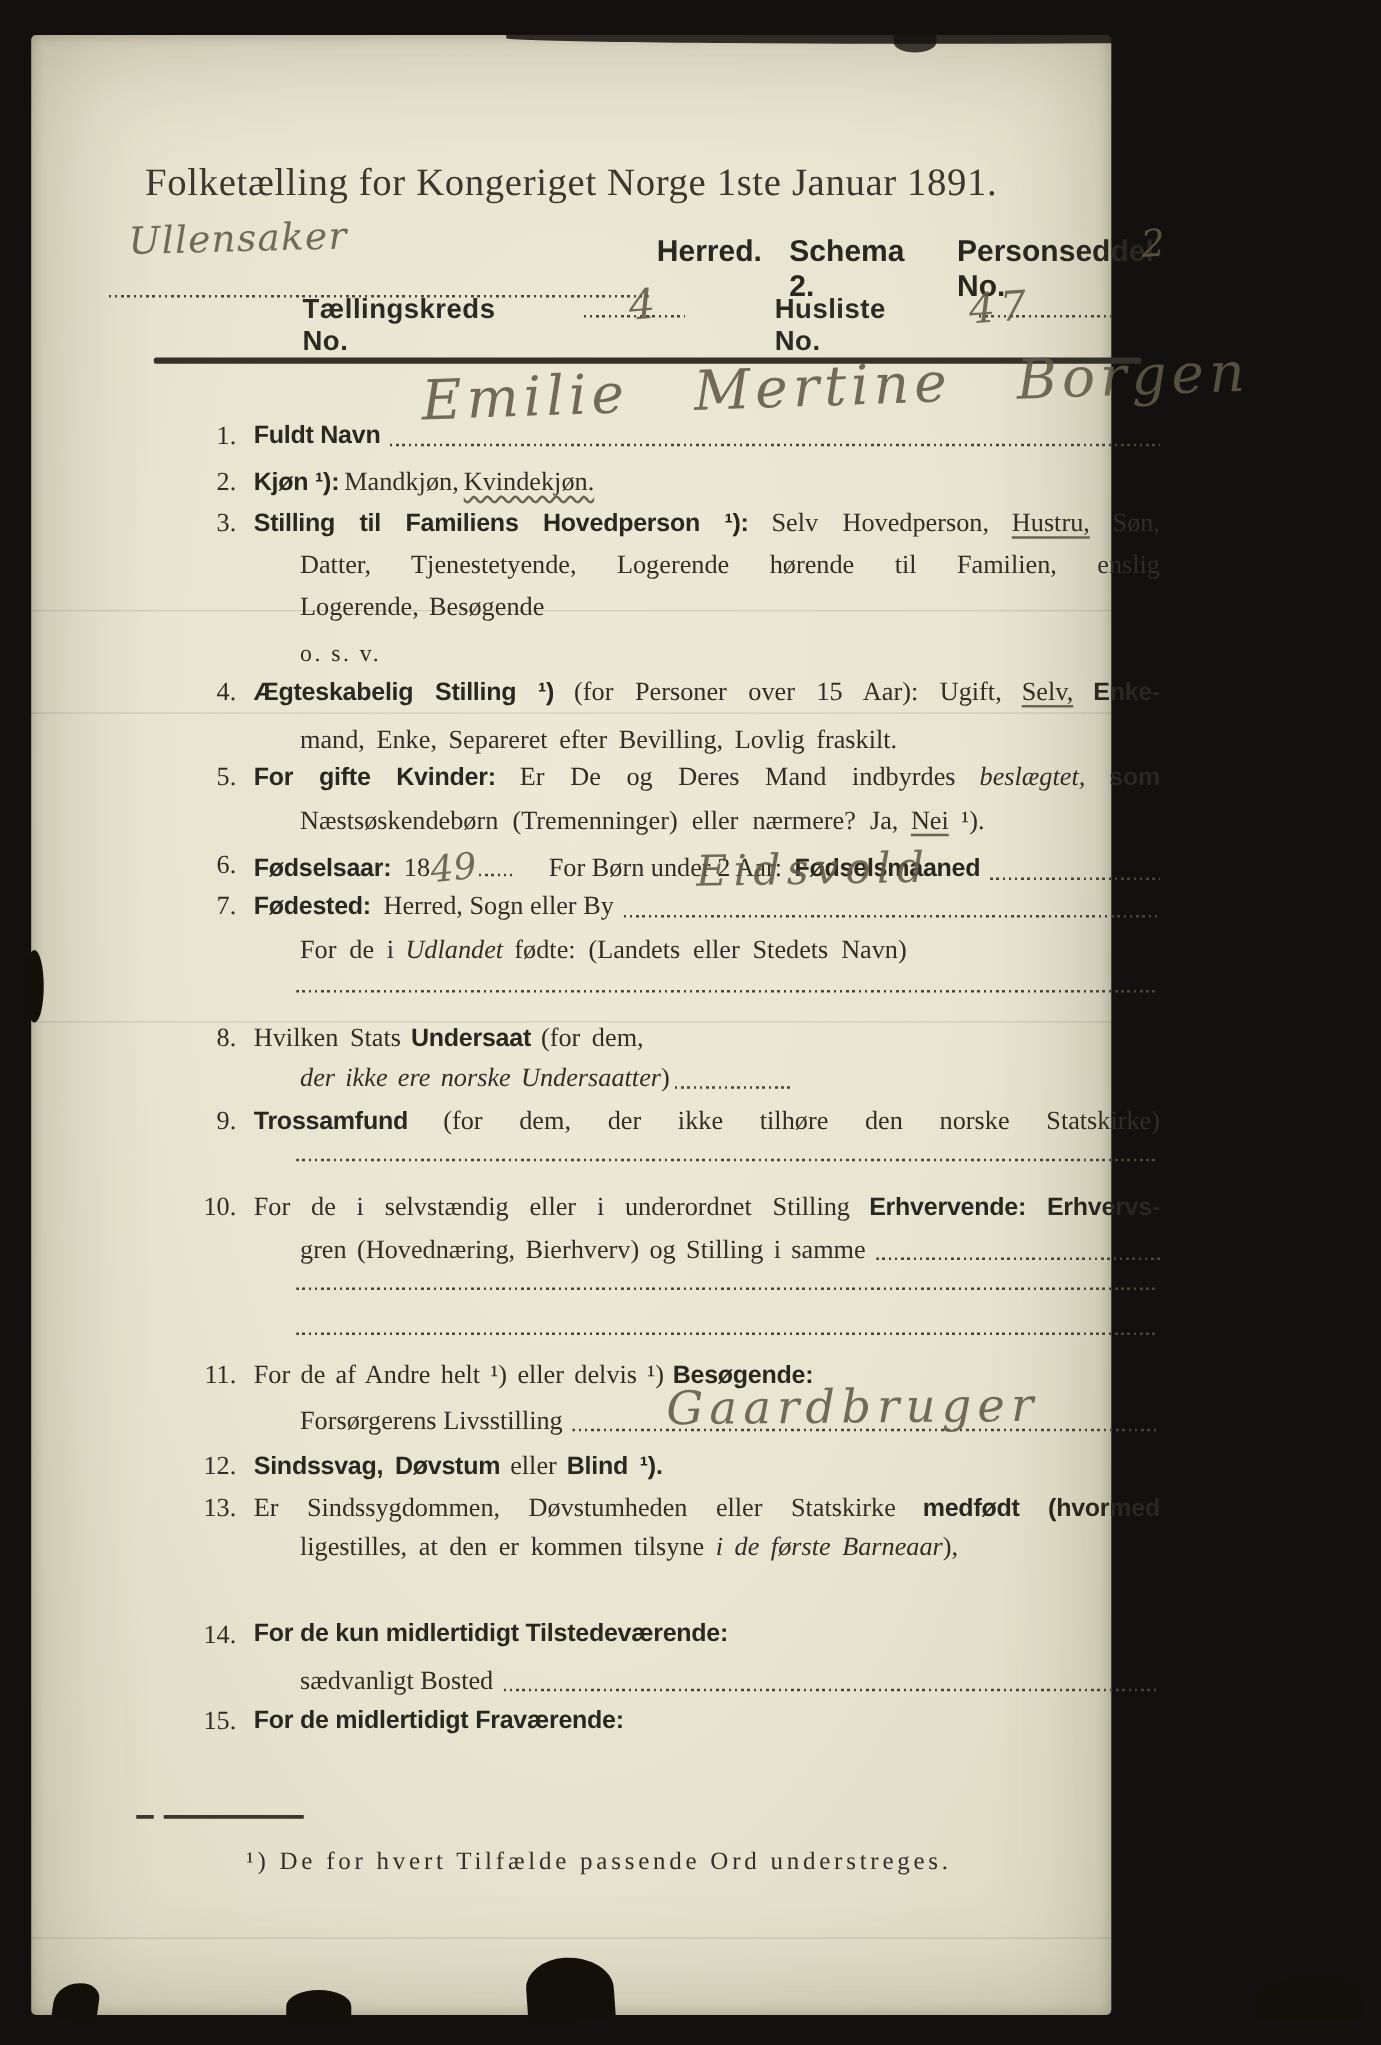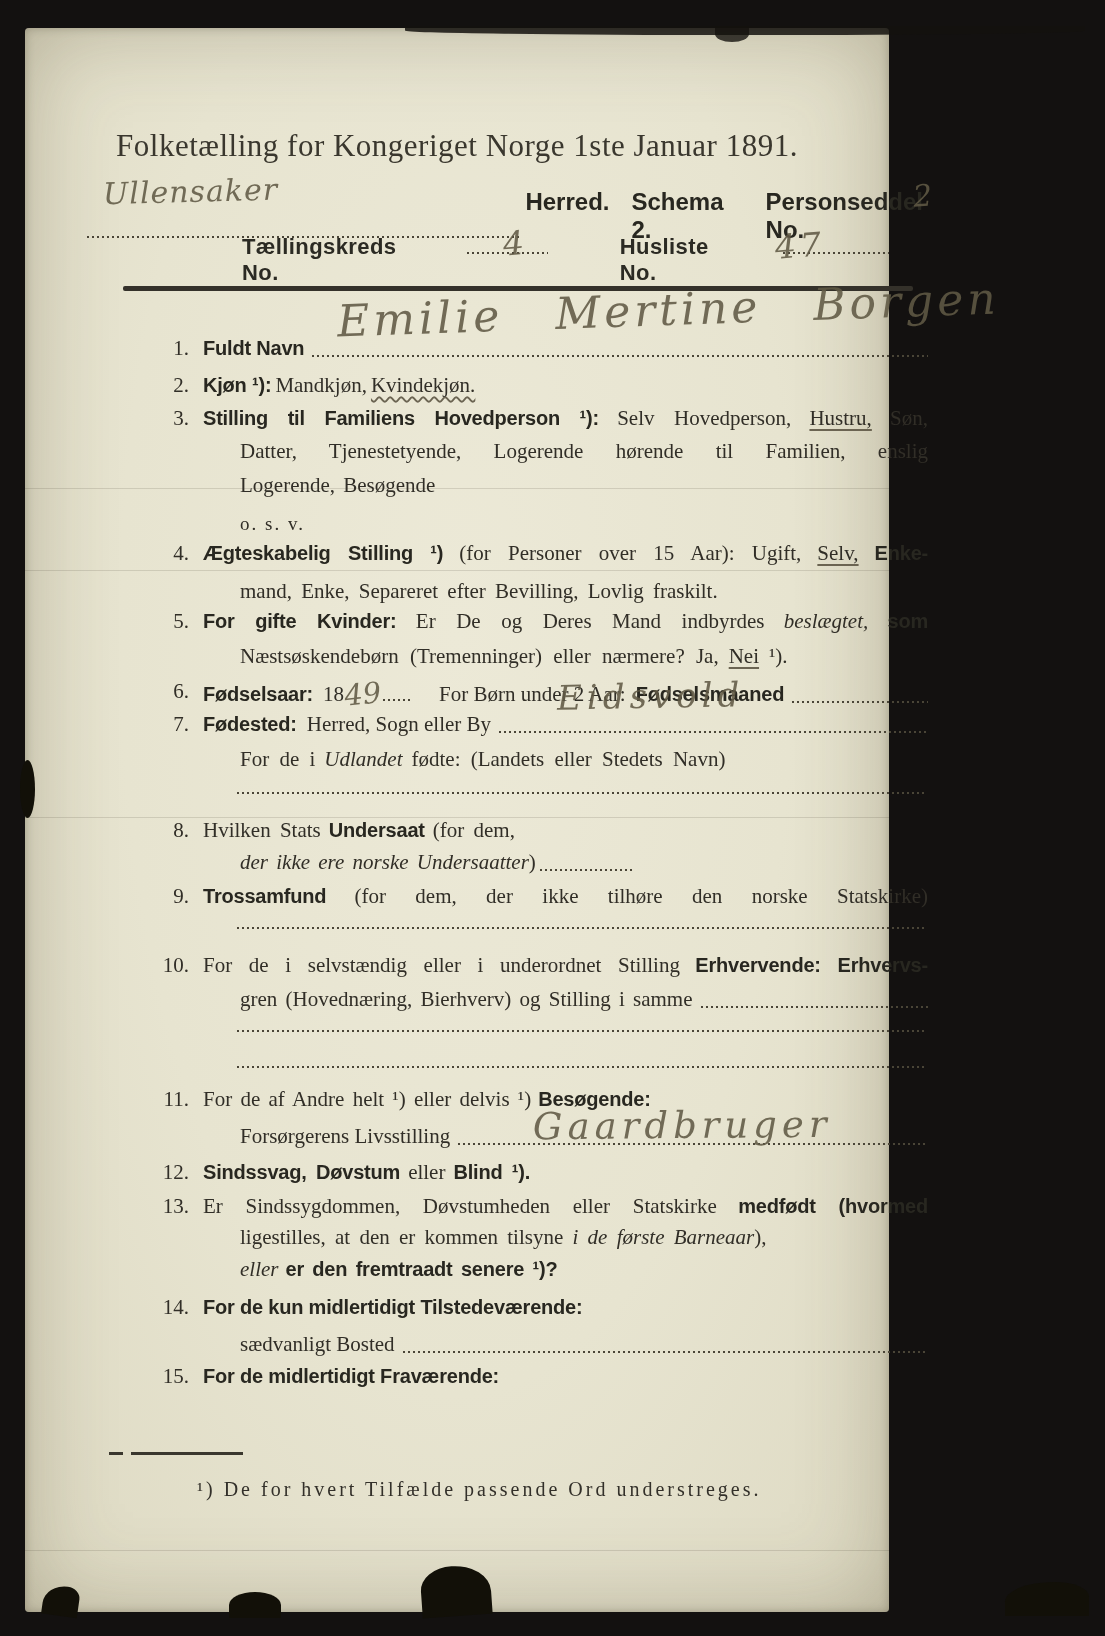--- a/index.html
+++ b/index.html
@@ -214,24 +214,20 @@
   </div>
 
   <div class="line jl" style="top:1165px">
     <span class="num">13.</span>
     <span class="sr">Er Sindssygdommen, Døvstumheden eller Statskirke</span>
     <span class="bl">medfødt (hvormed</span>
   </div>
   <div class="line ind ws4" style="top:1196px">
     <span class="sr">ligestilles, at den er kommen tilsyne </span><span class="sr it">i de første Barneaar</span><span class="sr">),</span>
   </div>
-  <div class="line ind ws3" style="top:1228px">
-    <span class="sr it">eller</span>
-    <span class="bl">er den fremtraadt senere ¹)?</span>
-  </div>
 
   <div class="line" style="top:1266px">
     <span class="num">14.</span>
     <span class="bl">For de kun midlertidigt Tilstedeværende:</span>
   </div>
   <div class="line ind fx" style="top:1303px">
     <span class="sr">sædvanligt Bosted</span>
     <span class="dots grow"></span>
   </div>
 

